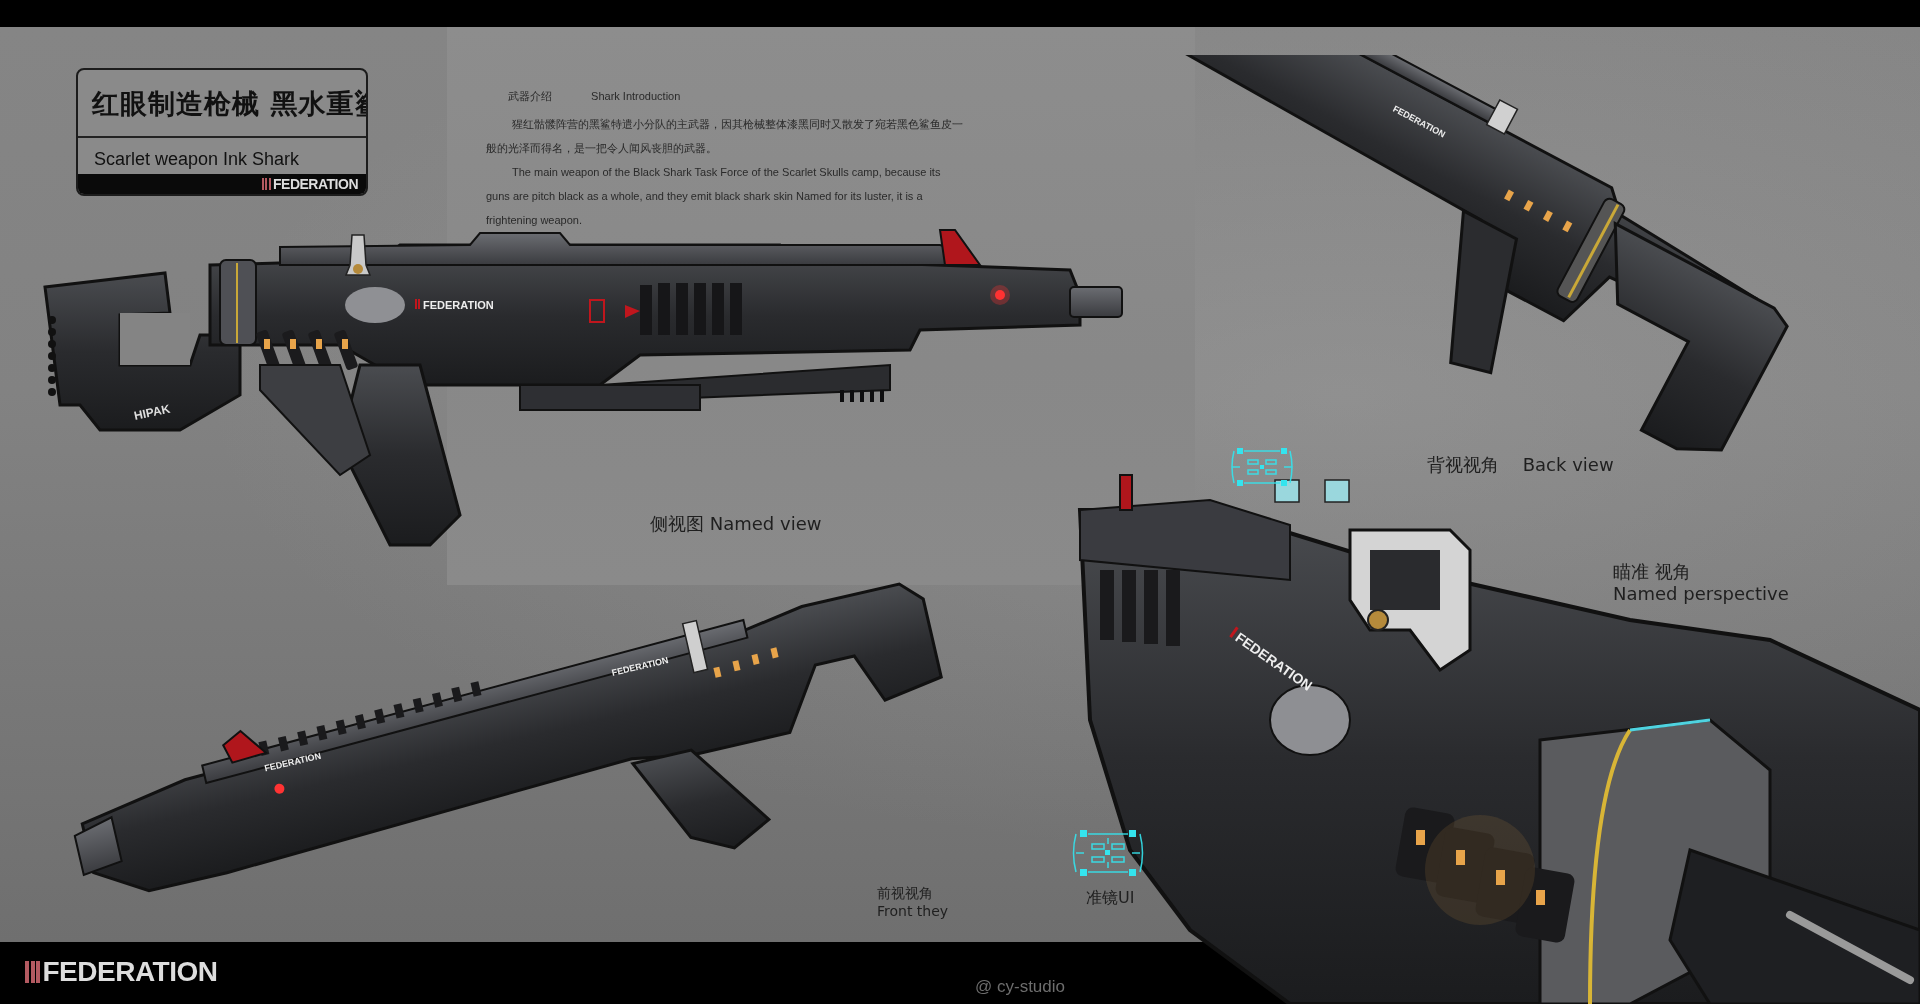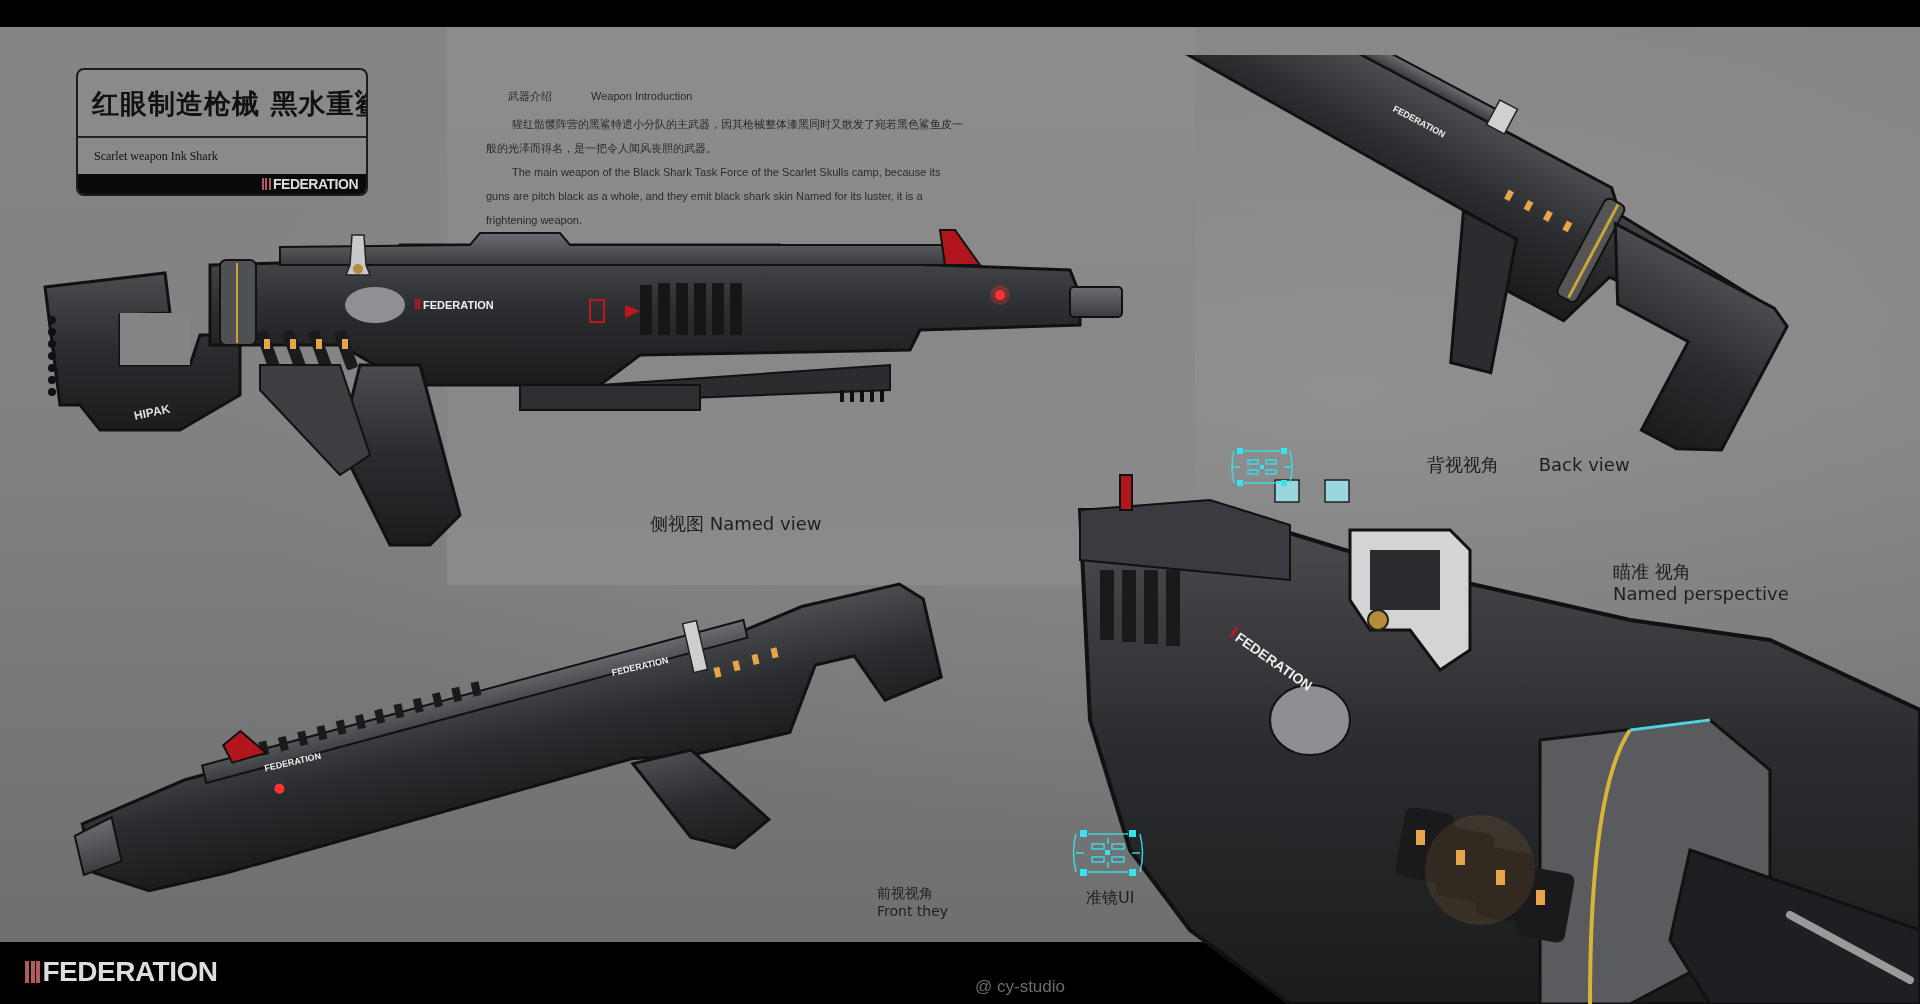--- a/index.html
+++ b/index.html
@@ -9,21 +9,21 @@
   .canvas::before{content:"";position:absolute;left:0;top:0;width:1920px;height:915px;
     background:radial-gradient(ellipse at 70% 40%,rgba(170,170,170,0.35),rgba(0,0,0,0) 60%);}
   .intro-panel{position:absolute;left:447px;top:27px;width:748px;height:558px;
     background:linear-gradient(180deg,#8d8d8d,#888 60%,#8a8a8a);}
   .abs{position:absolute;}
   
   .title-card{position:absolute;left:76px;top:68px;width:292px;height:128px;border:2px solid #1c1c1c;border-radius:8px;
     background:#8a8a8a;box-sizing:border-box;overflow:hidden;}
   .title-cn{position:absolute;left:14px;top:16px;font-size:27px;font-weight:bold;color:#111;letter-spacing:1px;white-space:nowrap;}
   .title-sep{position:absolute;left:0;top:66px;width:100%;height:2px;background:#222;}
-  .title-en{position:absolute;left:16px;top:79px;font-size:12px;color:#111;font-family:Liberation Serif, serif;}
+  .title-en{position:absolute;left:16px;top:79px;font-size:18px;color:#111;font-family:Liberation Sans, sans-serif;}
   .title-bar{position:absolute;left:0;bottom:0;width:100%;height:20px;background:#0a0a0a;}
   .brand{display:flex;align-items:center;font-family:"Liberation Sans",sans-serif;font-weight:bold;color:#ddd;letter-spacing:-0.5px;}
   .brand .stripes{display:flex;margin-right:1px;}
   .brand .stripes i{display:block;background:#b35a61;margin-right:1.5px;}
   .title-bar .brand{position:absolute;right:8px;top:2px;font-size:14px;}
   .title-bar .brand .stripes i{width:2px;height:12px;}
   
   .intro{position:absolute;left:486px;top:89px;width:480px;color:#2a2a2a;font-family:"Liberation Sans",sans-serif;}
   .intro .head{font-size:11px;margin-bottom:8px;white-space:nowrap;}
   .intro .head span{margin-right:14px;margin-left:22px;}
@@ -54,21 +54,21 @@
           <i></i>
         </span>
       <span>FEDERATION</span>
     </div>
   </div>
 </div>
 
 <div class="intro">
   <div class="head">
     <span>武器介绍</span>
-    <span>Weapon Introduction</span>
+    <span>Shark Introduction</span>
   </div>
   <p>猩红骷髅阵营的黑鲨特遣小分队的主武器，因其枪械整体漆黑同时又散发了宛若黑色鲨鱼皮一般的光泽而得名，是一把令人闻风丧胆的武器。</p>
   <p>The main weapon of the Black Shark Task Force of the Scarlet Skulls camp, because its guns are pitch black as a whole, and they emit black shark skin Named for its luster, it is a frightening weapon.</p>
 </div>
 
 <svg class="gun" style="left:40px;top:225px" width="1090" height="360" viewBox="0 0 1090 360">
   <defs>
     <linearGradient id="gb" x1="0" y1="0" x2="0" y2="1">
       <stop offset="0" stop-color="#4a4c50"></stop>
         <stop offset="0.5" stop-color="#2a2b2e"></stop>
@@ -302,21 +302,21 @@
       <rect x="10" y="39" width="7" height="7"></rect>
       <rect x="59" y="39" width="7" height="7"></rect>
       <rect x="35" y="20" width="5" height="5"></rect>
     </g>
 </svg>
 
 <div class="label" style="left:650px;top:512px;font-size:18px;">侧视图 Named view</div>
 
 <div class="label" style="left:1427px;top:453px;font-size:18px;">
   <span>背视视角</span>
-  <span style="margin-left:34px">Back view</span>
+  <span style="margin-left:18px">Back view</span>
 </div>
 
 <div class="label" style="left:1613px;top:561px;font-size:18px;line-height:22px;">
   <div>瞄准 视角</div>
   <div>Named perspective</div>
 </div>
 
 <div class="label" style="left:877px;top:884px;font-size:14px;line-height:18px;text-align:left;">
   <div>前视视角</div>
   <div>Front they</div>

